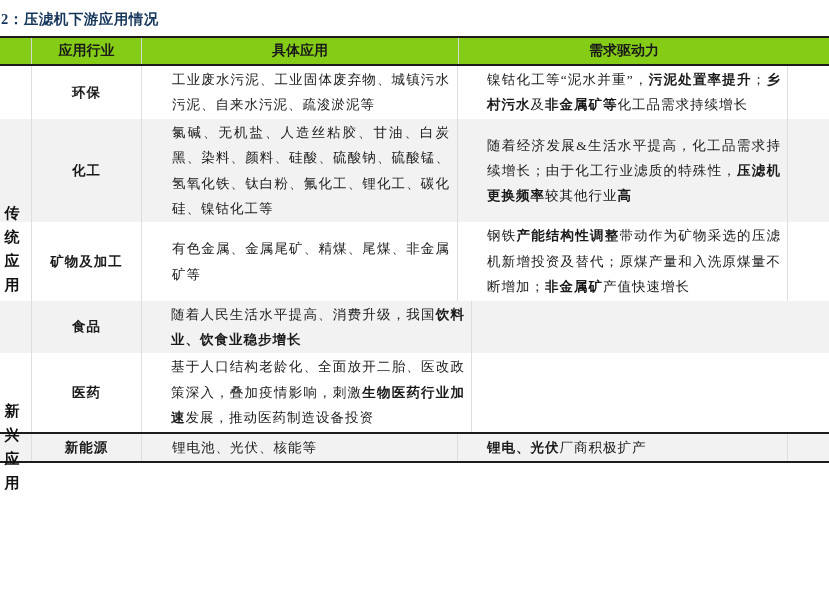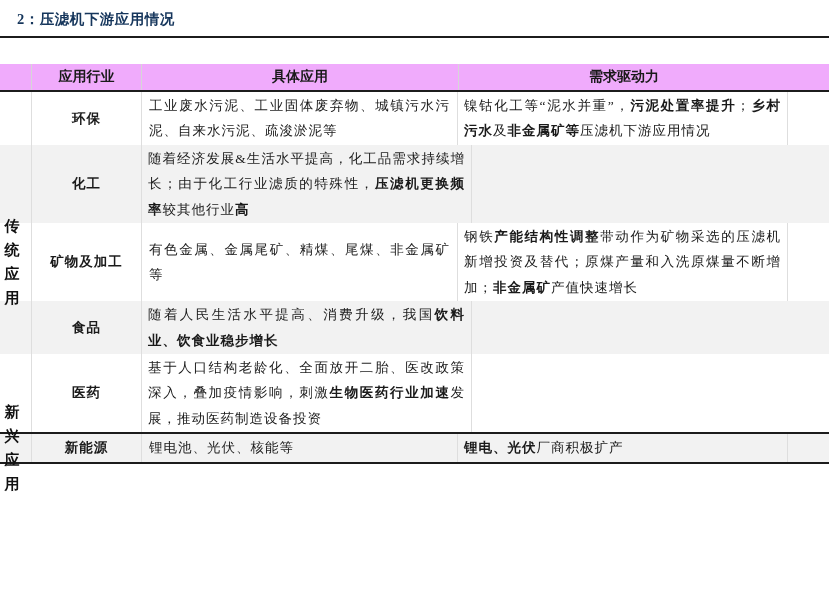--- a/index.html
+++ b/index.html
@@ -8,46 +8,45 @@
     font-family:"Liberation Serif","DejaVu Serif",serif;
     color:#1a1a1a;
     -webkit-font-smoothing:antialiased;
   }
   .page{position:relative;width:829px;height:600px;}
 
   .fig-title{
     margin:10px 0 7px 1px;
     font-size:14.5px;font-weight:bold;
     letter-spacing:0.5px;
-    padding-left:16px;
   }
 
   .table{width:829px;border-top:2px solid #1c1c1c;}
 
   .hrow{
     display:flex;align-items:center;
-    background:#f0abfc;
+    background:#84cc16;
     border-bottom:2px solid #1c1c1c;
     font-weight:bold;font-size:14px;
-    height:26px;line-height:26px;margin-top:26px;
+    height:26px;line-height:26px;
   }
   .hcell{text-align:center;}
 
   .row{display:flex;align-items:stretch;font-size:13.5px;line-height:25.4px;letter-spacing:1px;}
   .row.shaded{background:#f2f2f2;}
 
   .c1{width:31px;flex:0 0 31px;}
   .c2{width:109px;flex:0 0 109px;display:flex;align-items:center;justify-content:center;
       font-weight:bold;border-left:1px solid #dedede;text-align:right;}
   .c3{width:316px;flex:0 0 316px;padding:1px 7px;box-sizing:border-box;
       display:flex;align-items:center;border-left:1px solid #dedede;}
   .c4{width:330px;flex:0 0 330px;padding:1px 6px;box-sizing:border-box;
       display:flex;align-items:center;border-left:1px solid #dedede;}
   .c5{flex:1;border-left:1px solid #dedede;}
-  .cell-inner{width:100%;text-align:justify;}
+  .cell-inner{width:100%;text-align:justify;margin-left:23px;}
 
   .section{position:relative;}
   .section + .section{border-top:2px solid #1c1c1c;}
   .table-bottom{border-bottom:2.5px solid #1c1c1c;}
 
   .vlabel{
     position:absolute;left:0;top:50%;transform:translateY(-50%);
     width:24px;display:flex;flex-direction:column;align-items:center;
     font-weight:bold;font-size:15px;line-height:24px;color:#111;
   }
@@ -85,28 +84,31 @@
             <div>用</div>
           </div>
     <div class="rows">
   <div class="row">
     <div class="c1"></div>
     <div class="c2">环保</div>
     <div class="c3">
                 <div class="cell-inner">工业废水污泥、工业固体废弃物、城镇污水污泥、自来水污泥、疏浚淤泥等</div>
               </div>
     <div class="c4">
-                <div class="cell-inner"><span>镍钴化工等“泥水并重”，</span><span class="seg-b">污泥处置率提升</span><span>；</span><span class="seg-b">乡村污水</span><span>及</span><span class="seg-b">非金属矿等</span><span>压滤机下游应用情况</span></div>
+                <div class="cell-inner"><span>镍钴化工等“泥水并重”，</span><span class="seg-b">污泥处置率提升</span><span>；</span><span class="seg-b">乡村污水</span><span>及</span><span class="seg-b">非金属矿等</span><span>化工品需求持续增长</span></div>
               </div>
     <div class="c5"></div>
   </div>
 
   <div class="row shaded">
     <div class="c1"></div>
     <div class="c2">化工</div>
+    <div class="c3">
+                <div class="cell-inner">氯碱、无机盐、人造丝粘胶、甘油、白炭黑、染料、颜料、硅酸、硫酸钠、硫酸锰、氢氧化铁、钛白粉、氟化工、锂化工、碳化硅、镍钴化工等</div>
+              </div>
     <div class="c4">
                 <div class="cell-inner"><span>随着经济发展&amp;生活水平提高，化工品需求持续增长；由于化工行业滤质的特殊性，</span><span class="seg-b">压滤机更换频率</span><span>较其他行业</span><span class="seg-b">高</span></div>
               </div>
     <div class="c5"></div>
   </div>
 
   <div class="row">
     <div class="c1"></div>
     <div class="c2">矿物及加工</div>
     <div class="c3">

